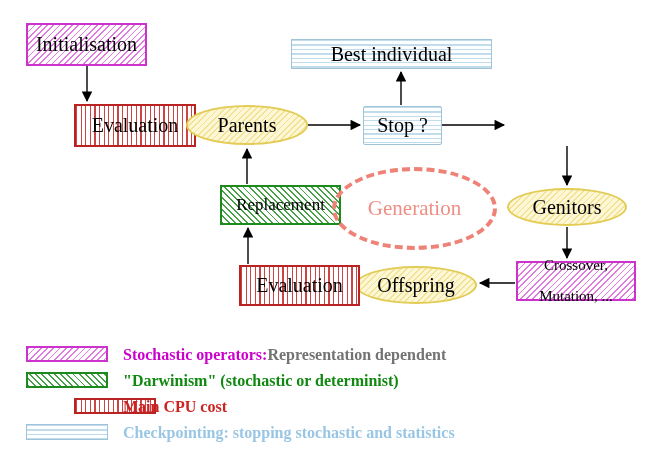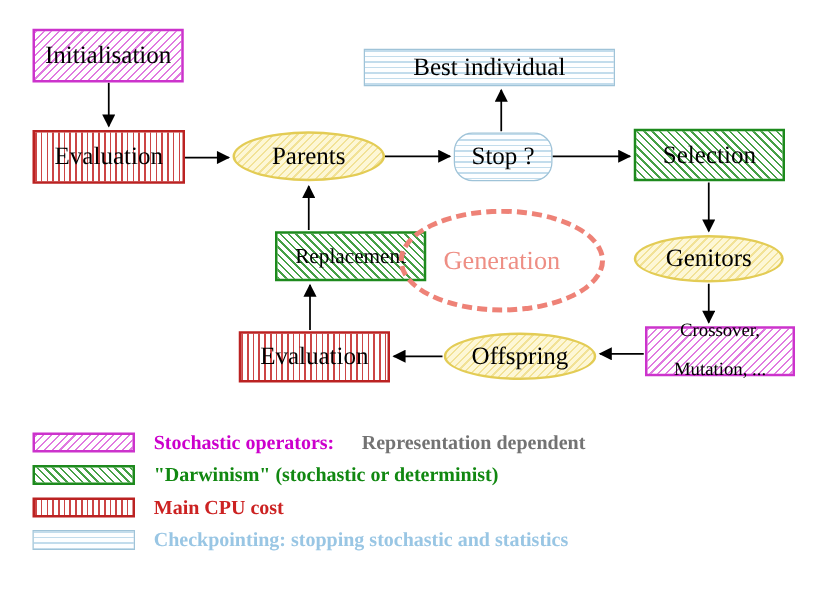--- a/index.html
+++ b/index.html
@@ -13,20 +13,21 @@
   }
   
   .stochastic{
     border:2px solid #cc33cc;
     background:#fff repeating-linear-gradient(135deg,#e07ae0 0px,#e07ae0 1.2px,rgba(0,0,0,0) 1.2px,rgba(0,0,0,0) 4.4px);
   }
   
   .cpu{
     border:2px solid #bb2222;
     background:#fff repeating-linear-gradient(90deg,#cc4545 0px,#cc4545 1.2px,rgba(0,0,0,0) 1.2px,rgba(0,0,0,0) 4.6px);
+    margin-left:48px;
   }
   
   .darwinism{
     border:2px solid #1d8a1d;
     background:#fff repeating-linear-gradient(45deg,#46a046 0px,#46a046 1.4px,rgba(0,0,0,0) 1.4px,rgba(0,0,0,0) 4.4px);
   }
   
   .checkpoint{
     border:1px solid #9fc3d8;
     background:#fdfeff repeating-linear-gradient(180deg,#c2dcec 0px,#c2dcec 1.3px,rgba(0,0,0,0) 1.3px,rgba(0,0,0,0) 4.4px);
@@ -39,21 +40,21 @@
   .generation-loop{
     border:4px dashed #ee8277;border-radius:50%;color:#ee8e84;background:transparent;
   }
   .fs20{font-size:20px;}
   .fs17{font-size:17px;}
   .fs15{font-size:15px;line-height:1.25;}
   .fs21{font-size:21px;}
   .arrows{position:absolute;left:0;top:0;width:662px;height:471px;pointer-events:none;}
   .legend-swatch{position:absolute;left:26px;width:82px;height:16px;box-sizing:border-box;}
   .legend-row{
-    position:absolute;left:123px;height:22px;display:flex;align-items:center;gap:22px;
+    position:absolute;left:123px;height:22px;display:flex;align-items:center;gap:0;
     font-size:16px;font-weight:bold;white-space:nowrap;
   }
   .lg-magenta{color:#cc00cc;}
   .lg-gold{color:#737373;}
   .lg-green{color:#118811;}
   .lg-red{color:#cc2222;}
   .lg-blue{color:#99c6e4;}
 </style>
 </head>
 <body>
@@ -88,27 +89,24 @@
   </div>
 
   <div class="node checkpoint fs20" style="left:291px;top:39px;width:201px;height:30px;">
     <span>Best individual</span>
   </div>
 
   <div class="node population fs20" style="left:186px;top:105px;width:122px;height:40px;">
     <span>Parents</span>
   </div>
 
-  <div class="node checkpoint fs20" style="left:363px;top:106px;width:79px;height:39px;border-radius:15px;">
+  <div class="node checkpoint fs20" style="left:363px;top:106px;width:79px;height:39px;border-radius:2px;">
     <span>Stop ?</span>
   </div>
 
-  <div class="node darwinism fs20" style="left:507px;top:103px;width:121px;height:42px;">
-    <span>Selection</span>
-  </div>
 
   <div class="node population fs20" style="left:507px;top:188px;width:120px;height:38px;">
     <span>Genitors</span>
   </div>
 
   <div class="node stochastic fs15" style="left:516px;top:261px;width:120px;height:40px;flex-direction:column;gap:12px;">
     <span>Crossover,</span>
     <span>Mutation, ...</span>
   </div>
 
@@ -117,21 +115,21 @@
   </div>
 
   <div class="node cpu fs20" style="left:191px;top:265px;width:121px;height:41px;">
     <span>Evaluation</span>
   </div>
 
   <div class="node darwinism fs17" style="left:186px;top:185px;width:121px;height:40px;margin-left:34px;">
     <span>Replacement</span>
   </div>
 
-  <div class="node generation-loop fs21" style="left:319px;top:167px;width:165px;height:83px;">
+  <div class="node generation-loop fs21" style="left:332px;top:167px;width:165px;height:83px;">
     <span>Generation</span>
   </div>
 
   <div class="legend-swatch stochastic" style="top:346px;"></div>
   <div class="legend-row" style="top:344px;">
     <span class="lg-magenta">Stochastic operators:</span>
     <span class="lg-gold">Representation dependent</span>
   </div>
 
   <div class="legend-swatch darwinism" style="top:372px;"></div>

